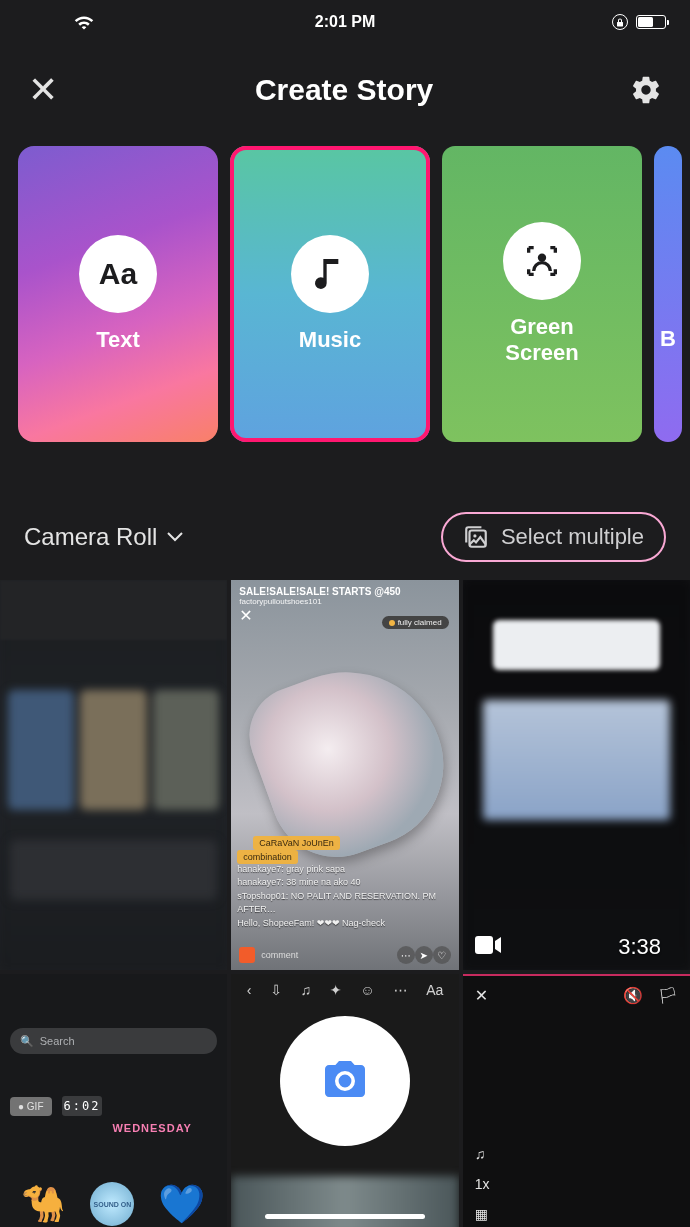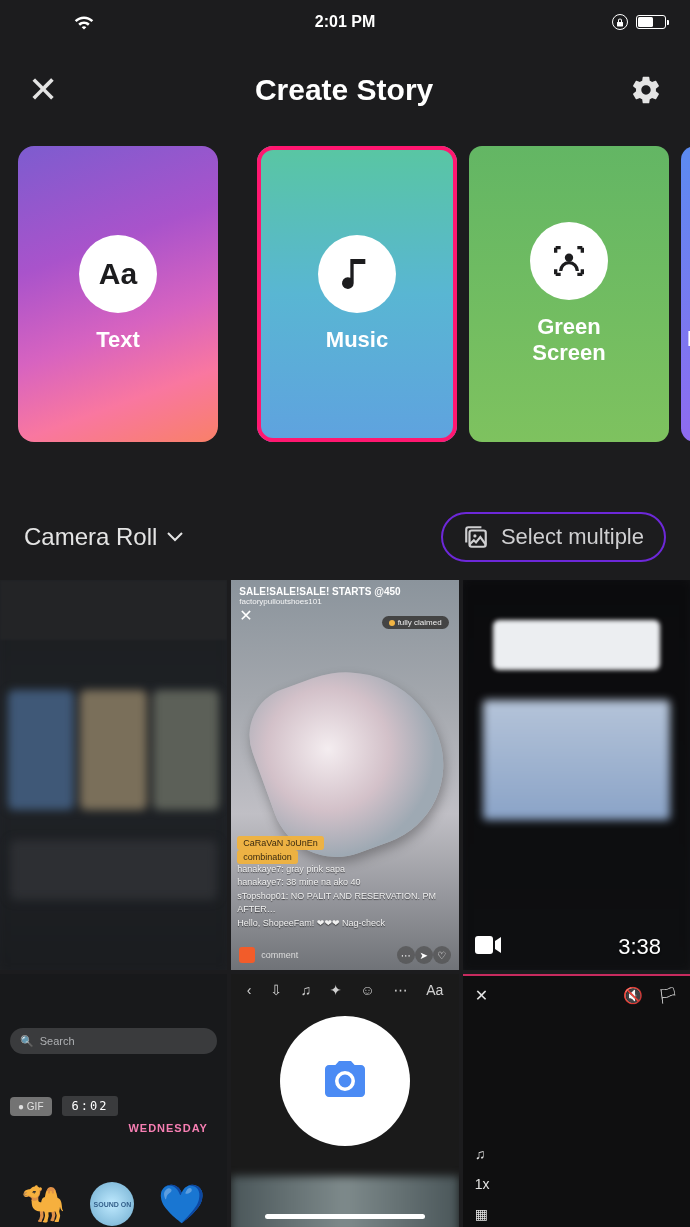--- a/index.html
+++ b/index.html
@@ -98,21 +98,21 @@
       align-items: center;
       justify-content: center;
       gap: 14px;
       position: relative;
     }
     .card.selected {
       outline: 4px solid #ff1770;
       outline-offset: -4px;
     }
     .card-text-bg { background: linear-gradient(160deg,#7d5ccf 0%,#a953cb 35%,#d763c0 60%,#f977a0 80%,#f98068 100%); }
-    .card-music-bg { background: linear-gradient(180deg,#59c6a2 0%,#59b6d3 50%,#5fa2df 100%); margin-left: 27px; }
+    .card-music-bg { background: linear-gradient(180deg,#59c6a2 0%,#59b6d3 50%,#5fa2df 100%); }
     .card-green-bg { background: linear-gradient(180deg,#63b664 0%,#7ec25f 100%); border-radius: 13px; }
     .card-boom-bg { background: linear-gradient(180deg,#5b8bf1 0%,#8f6bf0 100%); }
     .card-icon-circle {
       width: 78px; height: 78px;
       background: #fff;
       border-radius: 50%;
       display: flex;
       align-items: center;
       justify-content: center;
     }
@@ -137,21 +137,21 @@
       color: #e4e4e4;
       display: flex;
       align-items: center;
       gap: 10px;
     }
     .chevron-down { fill: #e4e4e4; }
     .select-multiple {
       display: flex;
       align-items: center;
       gap: 12px;
-      border: 2px solid #6d28d9;
+      border: 2px solid #f9a8d4;
       border-radius: 28px;
       padding: 10px 20px;
       font-size: 22px;
       color: #cfcfd1;
     }
     .select-multiple svg { fill: #cfcfd1; }
     
     .grid {
       display: grid;
       grid-template-columns: repeat(3, 1fr);
@@ -281,21 +281,21 @@
       font-weight:400;
       padding:4px 8px;
       border-radius:4px;
     }
     .t4-clock {
       background:#3a3b3d;
       color:#fff;
       font-size:12px;
       font-family: monospace;
       letter-spacing:2px;
-      padding:3px 10px;
+      padding:3px 2px;
       border-radius:3px;
     }
     .t4-wed {
       font-size:11px;
       font-weight:700;
       color:#f77fb3;
       letter-spacing:1px;
       margin-top:44px;
     }
     .t4-stickers {
@@ -476,21 +476,21 @@
         <div style="white-space:pre-line">SALE!SALE!SALE! STARTS @450</div>
         <div style="font-weight:400;font-size:8px;opacity:.9">factorypulloutshoes101</div>
       </div>
       <div class="t2-top-close">✕</div>
     </div>
     <div style="position:absolute;top:36px;right:10px;font-size:8px;background:#444;color:#eee;padding:2px 7px;border-radius:7px;display:flex;align-items:center;gap:3px">
         <span style="width:6px;height:6px;border-radius:50%;background:#f2b544"></span>
         <span>fully claimed</span>
       </div>
     <div class="shoe"></div>
-    <div class="t2-pill" style="bottom:120px;left:6px">CaRaVaN JoUnEn</div>
+    <div class="t2-pill" style="bottom:120px;left:22px">CaRaVaN JoUnEn</div>
     <div class="t2-pill" style="bottom:106px;left:6px">combination</div>
     <div class="comments">
       <div>hanakaye7: gray pink sapa</div>
       <div>hanakaye7: 38 mine na ako 40</div>
       <div>sTopshop01: NO PALIT AND RESERVATION. PM AFTER…</div>
       <div>Hello, ShopeeFam! ❤❤❤   Nag-check</div>
     </div>
     <div class="bottom-icons">
       <span style="width:16px;height:16px;background:#f25c2a;border-radius:3px"></span>
       <span style="flex:1;margin:0 6px;font-size:9px;color:#ddd">comment</span>

